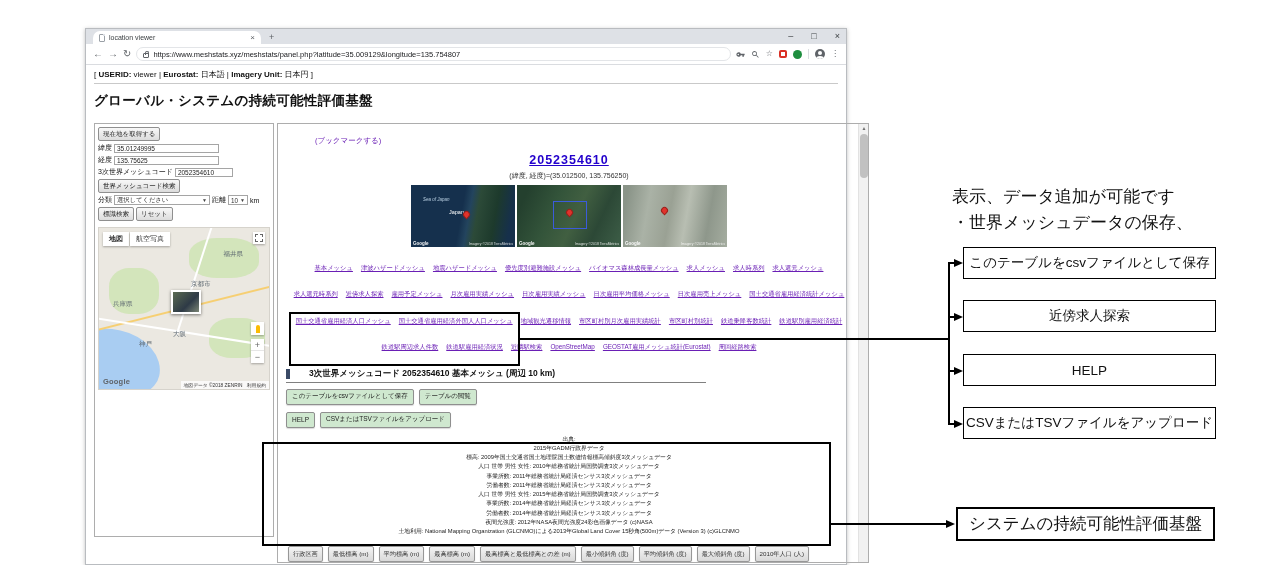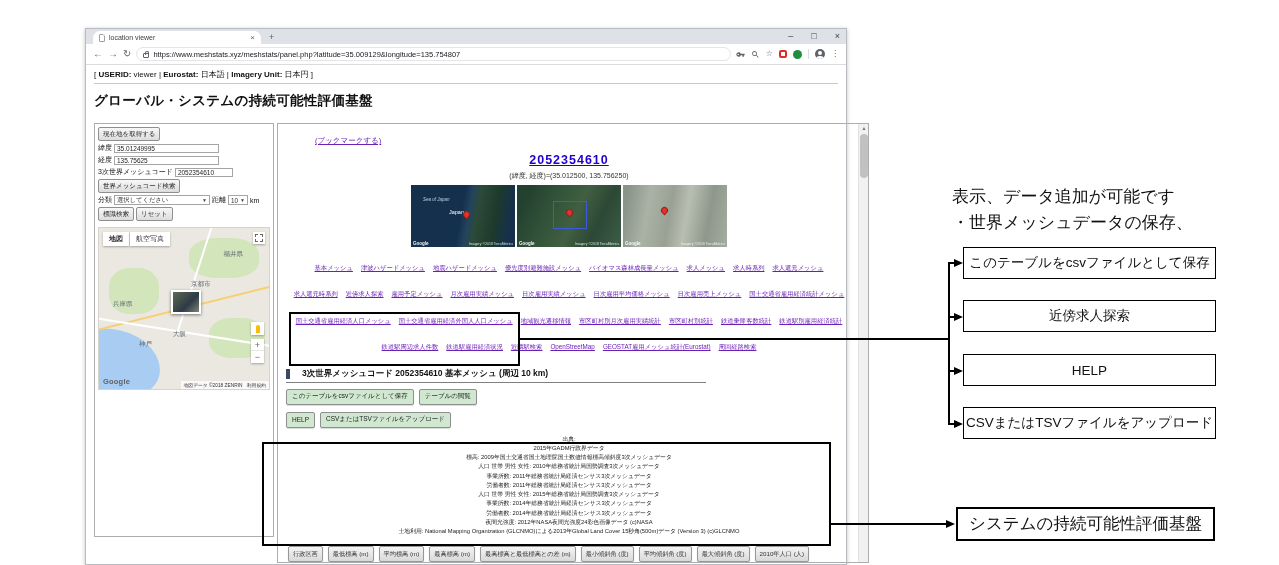--- a/index.html
+++ b/index.html
@@ -82,41 +82,41 @@
   .map-attr { position:absolute; right:0; bottom:0; background:rgba(255,255,255,.75); font-size:4.8px; color:#333; padding:1px 3px; }
   .map-attr a { color:#333; text-decoration:none; margin-left:3px; }
 
   
   .main { position:relative; flex:1; min-height:419px; border:1px solid #adadad; padding:5px 16px 0 8px; }
   .vscroll { position:absolute; right:0; top:0; bottom:0; width:10px; background:#f1f1f1; border-left:1px solid #e2e2e2; }
   .vscroll .arr { position:absolute; left:0; width:10px; height:9px; color:#707070; font-size:5px; text-align:center; line-height:9px; }
   .vscroll .arr.up { top:0; }
   .vscroll .thumb { position:absolute; left:1px; top:10px; width:8px; height:44px; background:#c1c1c1; border-radius:4px; }
 
-  .bm-link { font-size:7.5px; color:#6a1fb5; text-decoration:underline; cursor:pointer;padding-left:29px; }
+  .bm-link { font-size:7.5px; color:#6a1fb5; cursor:pointer;padding-left:29px; }
   .meshcode { text-align:center; margin-top:3px; }
   .meshcode a { font-size:12.5px; font-weight:bold; color:#2200cc; text-decoration:underline; letter-spacing:1px; cursor:pointer; }
   .coords { text-align:center; font-size:7px; color:#333; margin-top:3px; }
 
   .imgrow { display:flex; justify-content:center; gap:2px; margin-top:4px; }
   .mimg { position:relative; width:104px; height:62px; overflow:hidden; }
   .mimg .g { position:absolute; left:2px; bottom:1px; font-size:4.5px; color:rgba(255,255,255,.95); font-weight:bold; }
   .mimg .cr { position:absolute; right:2px; bottom:1px; font-size:3.5px; color:rgba(255,255,255,.8); }
   .img-japan { background:linear-gradient(100deg,#15304d 48%,#23445e 55%,#2c4a38 62%,#1d3a2c 78%,#16304b 92%); }
   .img-japan .clabel { position:absolute; left:38px; top:24px; font-size:5.5px; color:#fff; }
   .img-japan .sealabel { position:absolute; left:12px; top:12px; font-size:4.5px; color:#b9cfe2; font-style:italic; }
   .img-region { background:linear-gradient(115deg,#24402e 10%,#33543a 35%,#415f41 55%,#2c4836 75%,#3a5a44 95%); }
   .img-city { background:linear-gradient(100deg,#8a9488 5%,#aab2a6 25%,#9aa194 45%,#b8beb2 60%,#8e978b 80%,#a5ada0 100%); }
   .bluerect { position:absolute; left:36px; top:16px; width:34px; height:28px; border:1px solid #3b5bdb; }
   .pin { position:absolute; width:7px; height:7px; background:#e0332c; border:1px solid #9e1f1a; border-radius:50% 50% 50% 0; transform:rotate(-45deg); }
 
   .linkblock { text-align:center; margin-top:5px; line-height:1.65; padding:0 2px; }
   .linkblock a { font-size:6.3px; color:#6a1fb5; text-decoration:underline; margin:0 4px; white-space:nowrap; cursor:pointer; }
 
-  .sechead { display:flex; align-items:center; gap:12px; margin-top:10px; width:420px; border-bottom:1px solid #808080; padding-bottom:2px; }
+  .sechead { display:flex; align-items:center; gap:19px; margin-top:10px; width:420px; border-bottom:1px solid #808080; padding-bottom:2px; }
   .secbar { width:4px; height:10px; background:#3a4a66; }
   .sectext { font-size:8.5px; font-weight:bold; color:#111; white-space:nowrap; }
 
   .actbtns { margin-top:6px; }
   .actrow { display:flex; gap:5px; margin-bottom:7px; }
   .gbtn { background:#cfe8cf; border:1px solid #8f8f8f; border-radius:2px; font-size:6.5px; color:#222; padding:2.5px 5px; box-shadow:0 1px 1px rgba(0,0,0,.15); cursor:pointer; font-family:inherit; white-space:nowrap; }
 
   .sources { text-align:center; margin-top:6px; line-height:1.6; }
   .sources div { font-size:5.8px; color:#222; white-space:nowrap; }
 

